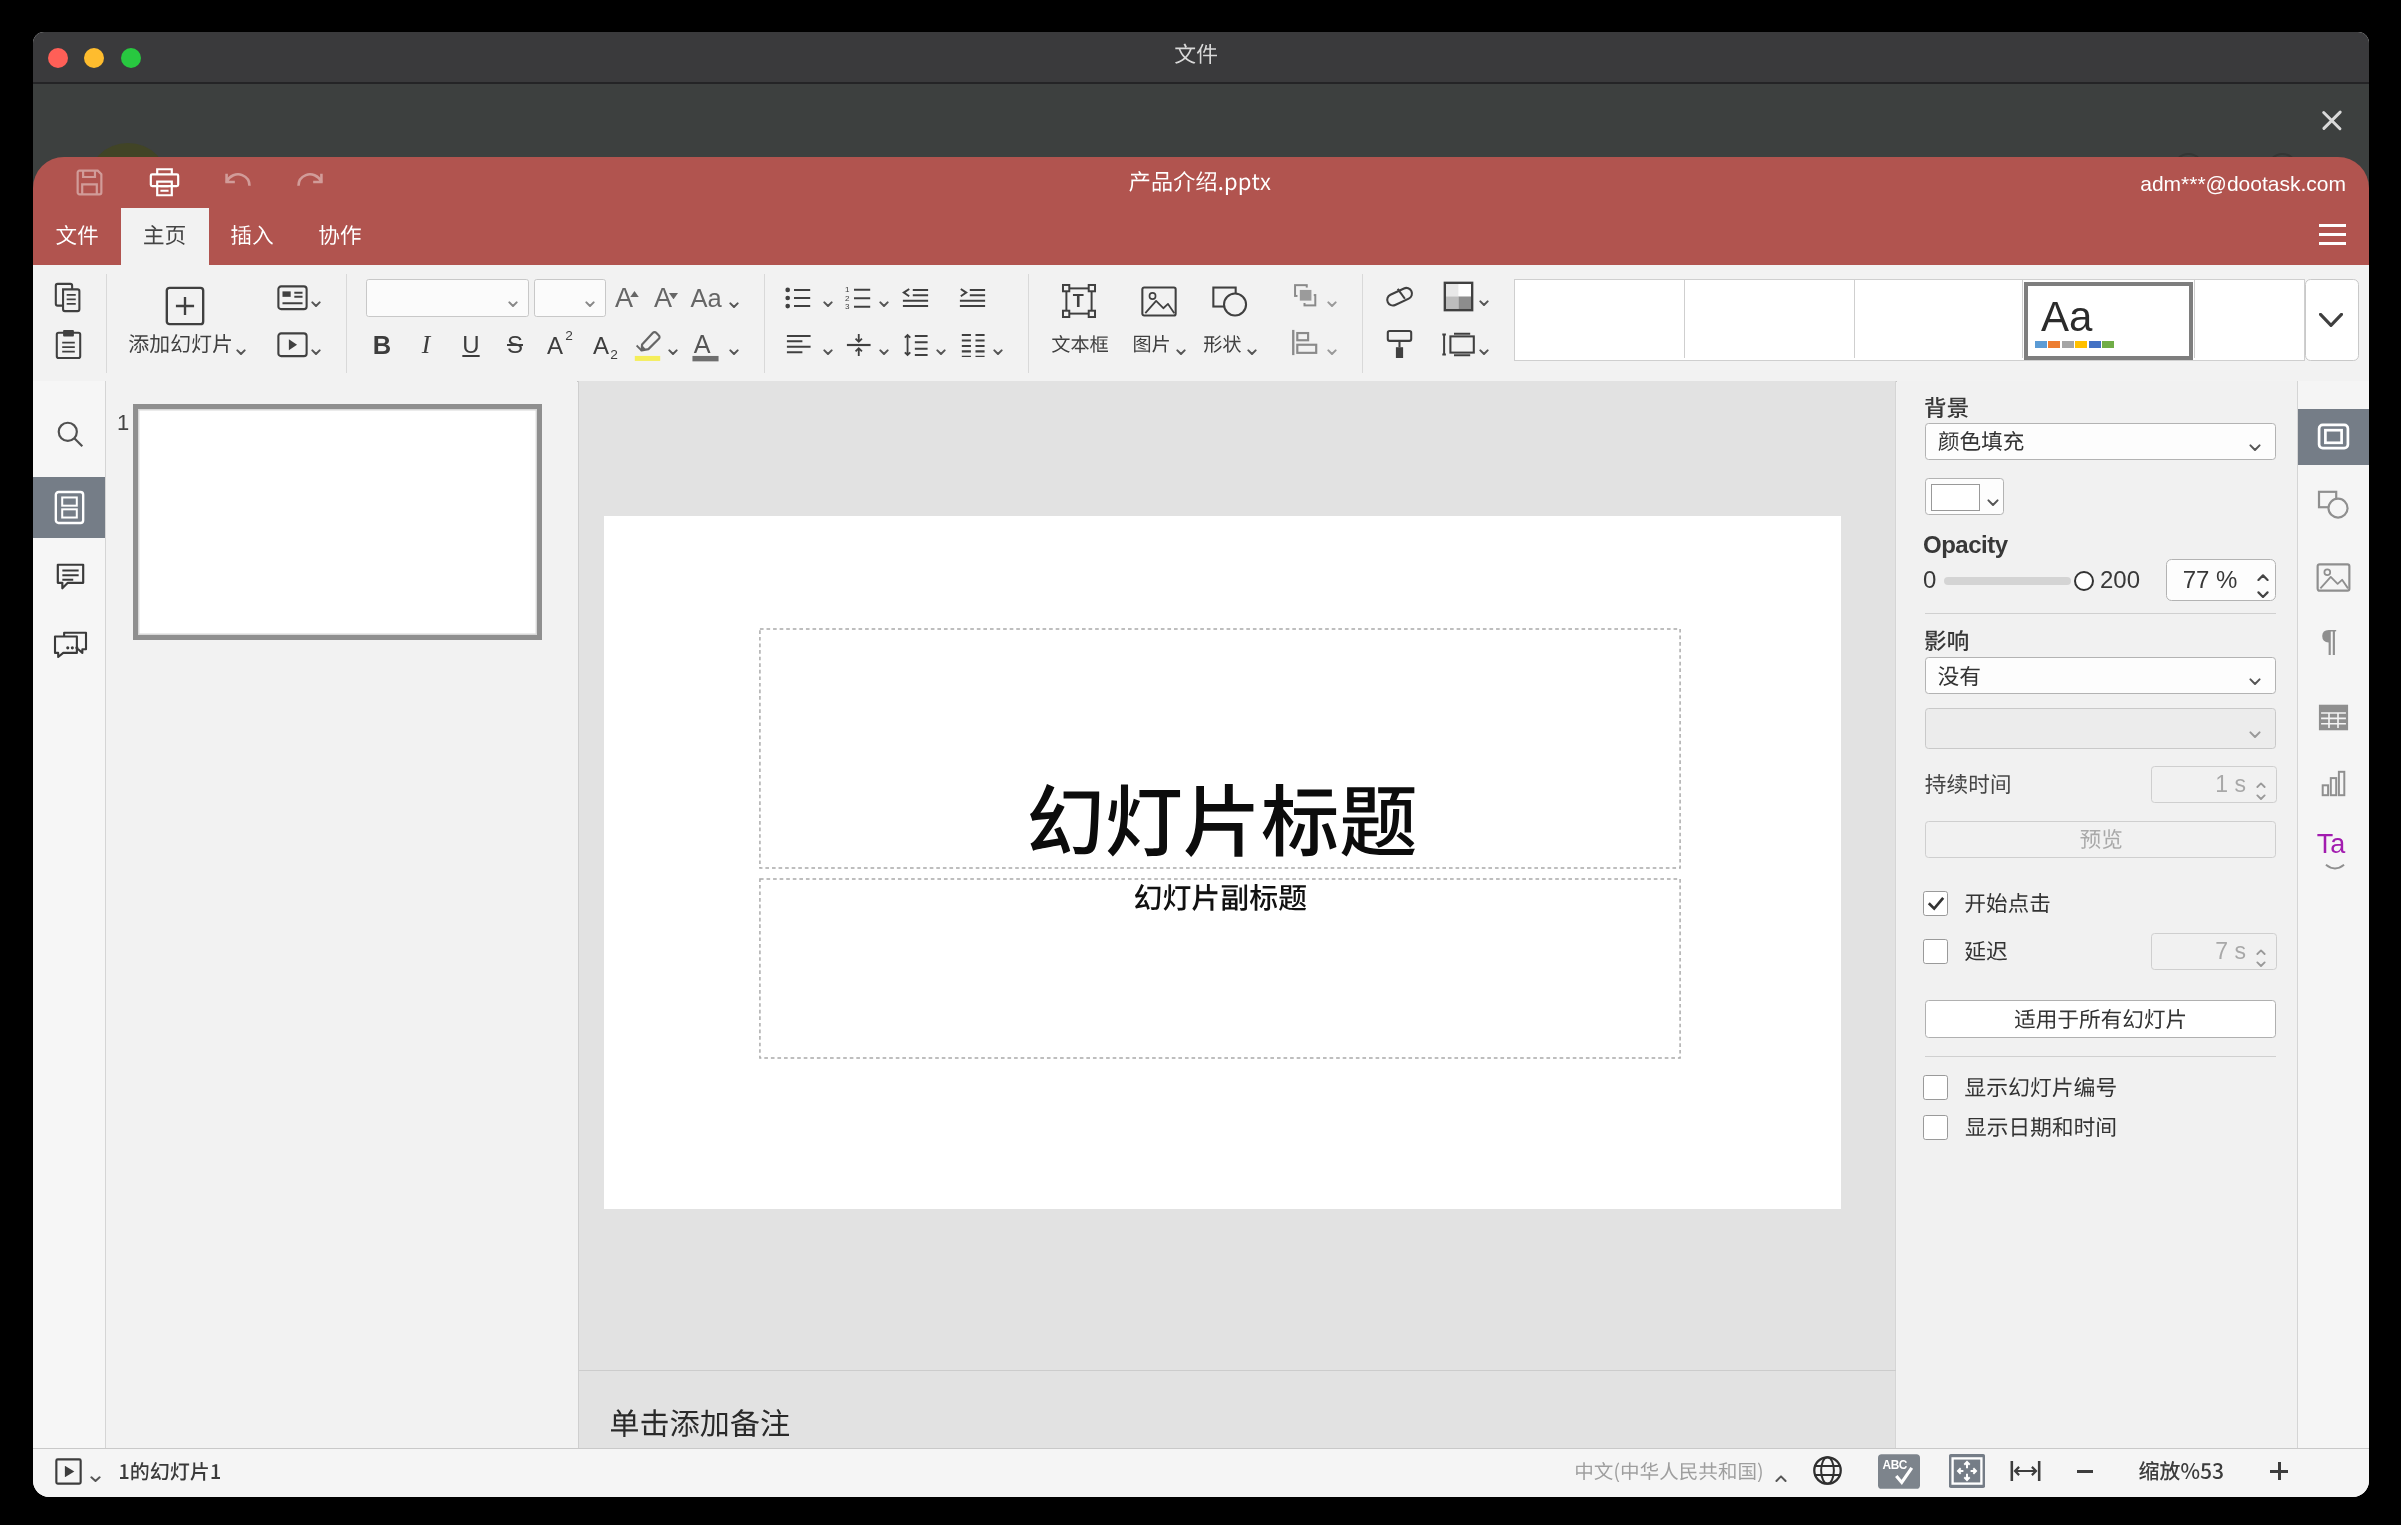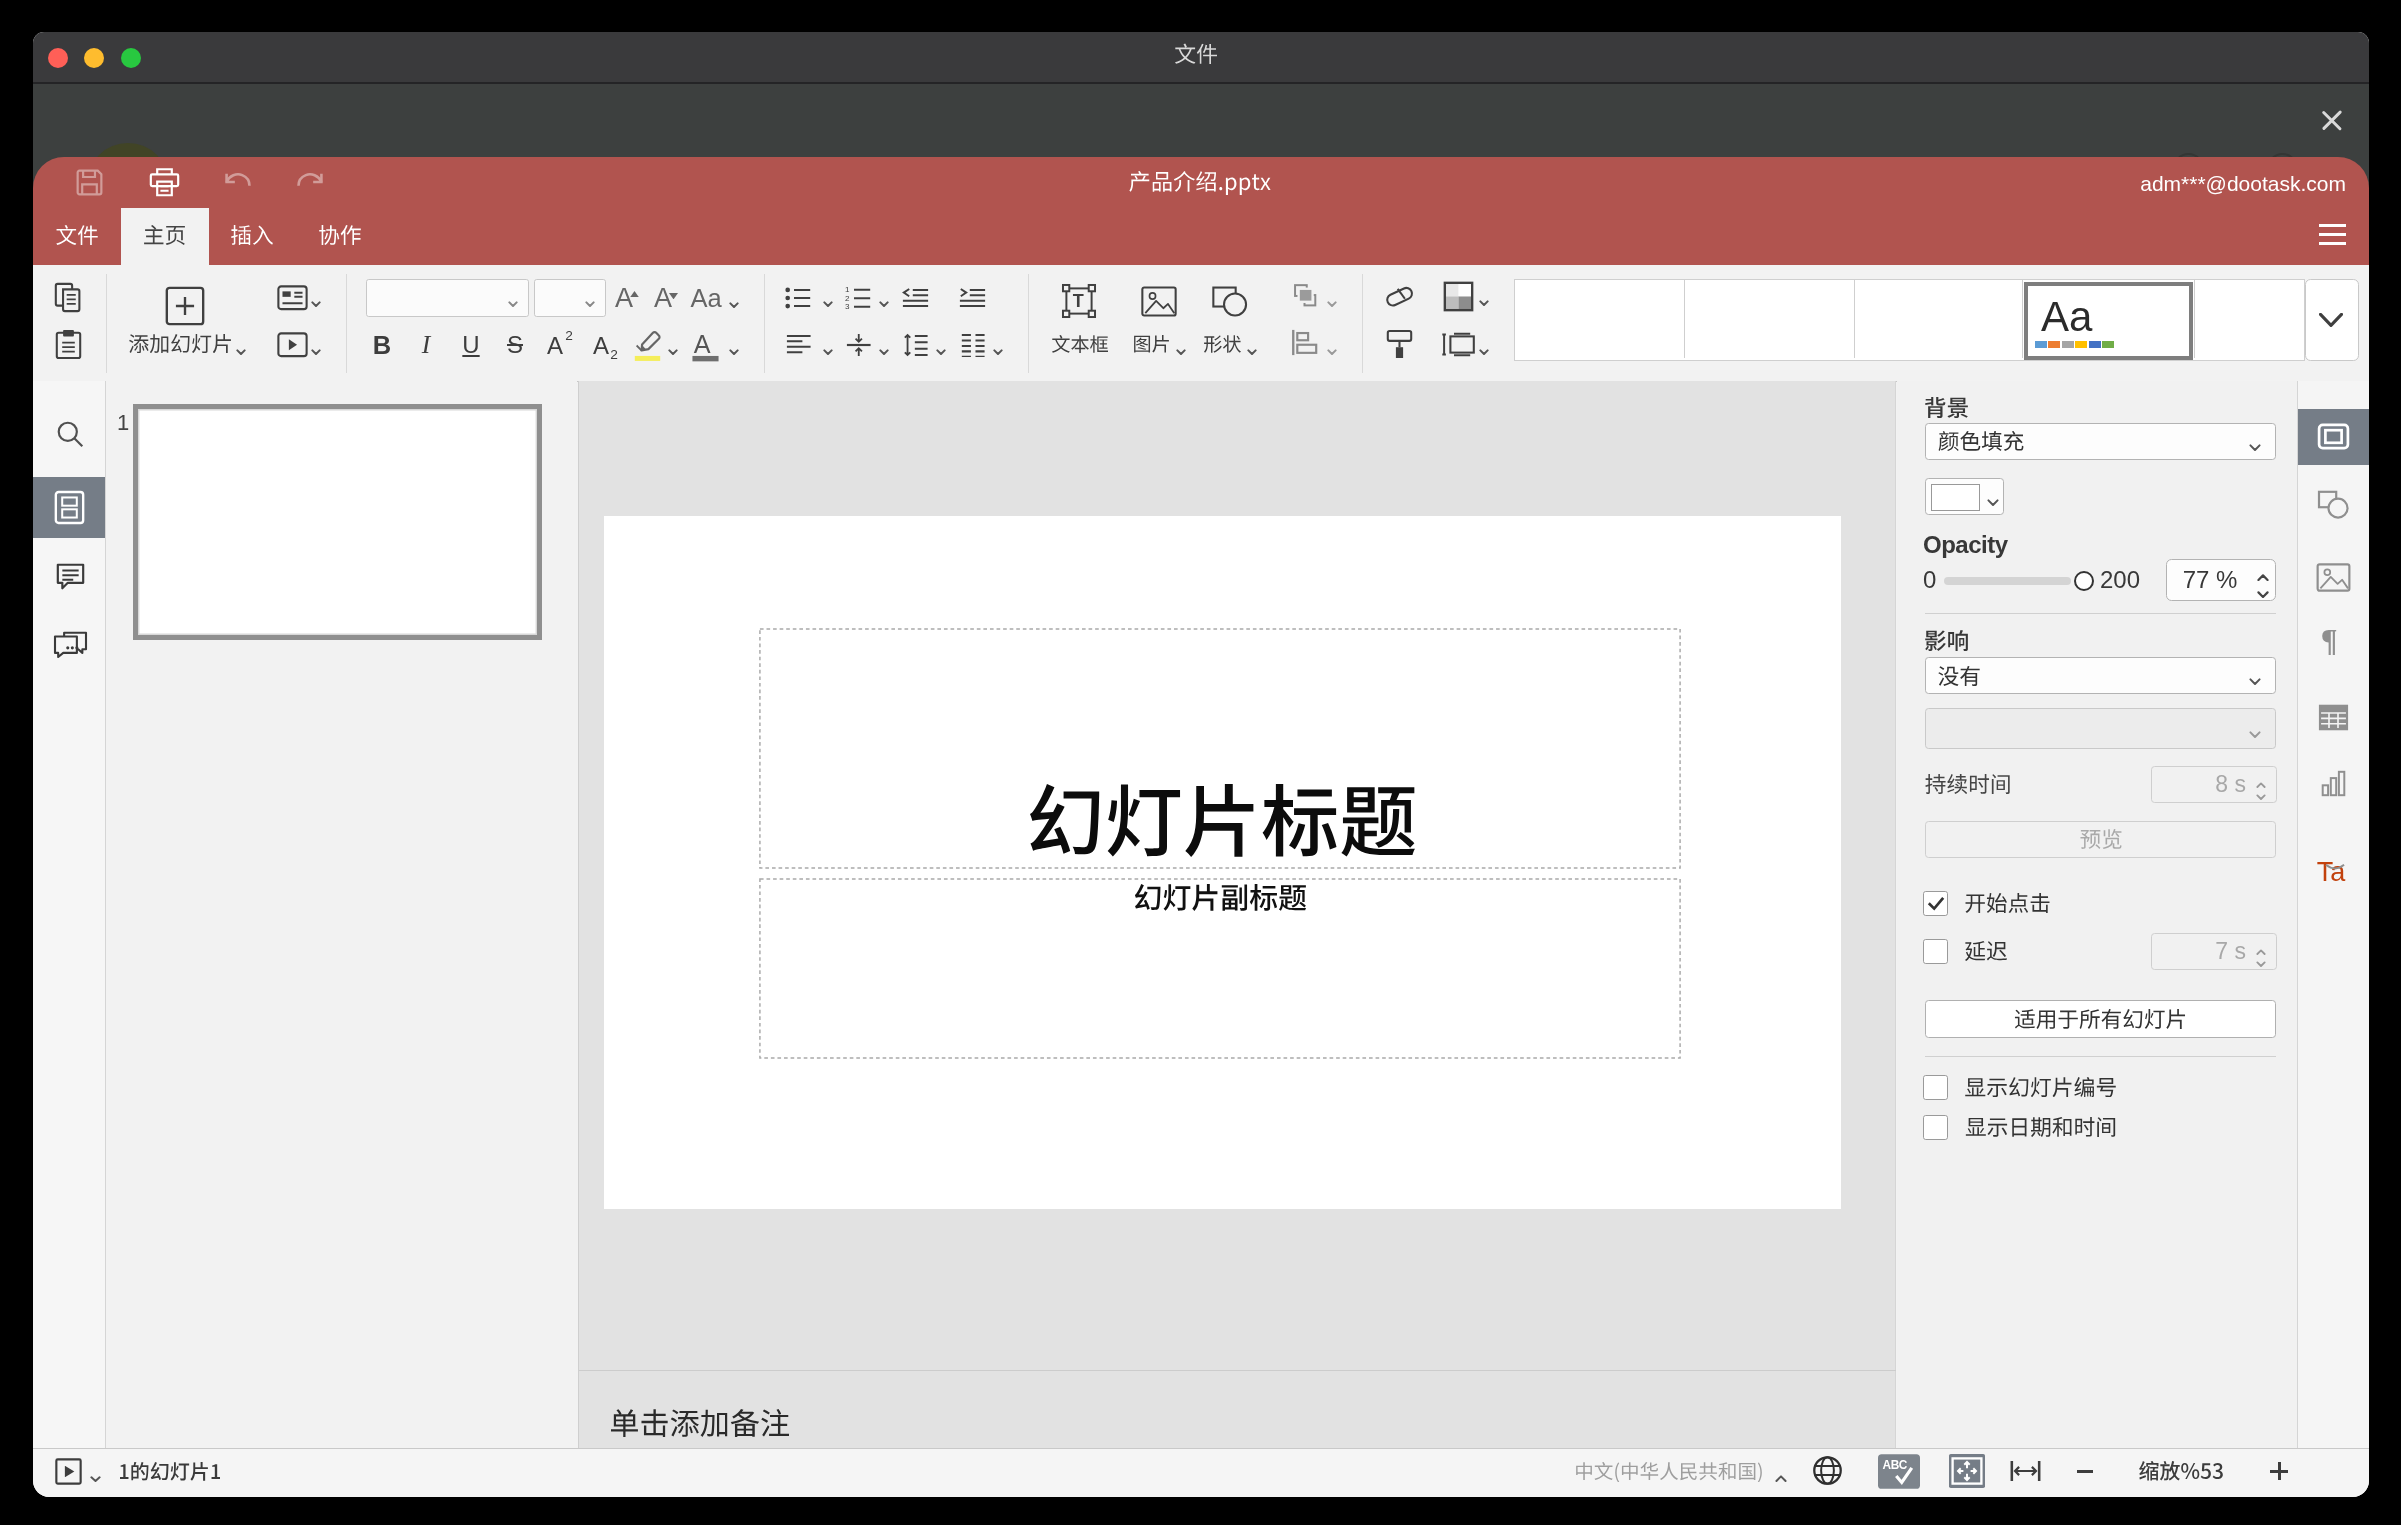--- a/index.html
+++ b/index.html
@@ -380,21 +380,21 @@
         <path d="M1.5 1.5 L6.5 6.5 L11.5 1.5" stroke="#555" stroke-width="2.2" stroke-linecap="round" stroke-linejoin="round"></path>
       </svg></div>
 <div class="abs" style="left:1892px;top:676px;width:351px;height:41px;background:#ececec;border:1.4px solid #c9c9c9;border-radius:3.6px;box-sizing:border-box;"></div>
 <div class="abs" style="left:2216px;top:693px;"><svg width="12" height="7.3" viewBox="0 0 13 8" fill="none">
         <path d="M1.5 1.5 L6.5 6.5 L11.5 1.5" stroke="#999" stroke-width="2.2" stroke-linecap="round" stroke-linejoin="round"></path>
       </svg></div>
 <div class="abs" style="left:1892px;top:742px;line-height:0"><svg width="85" height="20" viewBox="0 0 93.2 22.1">
         <path d="M10.1 15.3C11.1 16.6 12.3 18.4 12.7 19.5L14.2 18.6C13.7 17.4 12.5 15.7 11.5 14.5ZM14.4 0.1V3.1H9.2V4.8H14.4V7.8H8.0V9.5H17.5V12.1H8.3V13.8H17.5V19.9C17.5 20.2 17.4 20.3 17.1 20.3C16.7 20.4 15.4 20.4 14.1 20.3C14.3 20.8 14.6 21.6 14.6 22.1C16.4 22.1 17.6 22.0 18.3 21.8C19.0 21.5 19.2 21.0 19.2 19.9V13.8H22.2V12.1H19.2V9.5H22.4V7.8H16.1V4.8H21.2V3.1H16.1V0.1ZM3.4 0.0V4.8H0.3V6.5H3.4V11.7C2.1 12.1 0.9 12.5 0.0 12.7L0.5 14.5L3.4 13.6V19.9C3.4 20.3 3.3 20.4 3.0 20.4C2.7 20.4 1.8 20.4 0.8 20.3C1.0 20.8 1.2 21.6 1.3 22.0C2.8 22.0 3.7 22.0 4.3 21.7C4.9 21.4 5.1 20.9 5.1 19.9V13.0L7.7 12.1L7.5 10.5L5.1 11.2V6.5H7.7V4.8H5.1V0.0Z M34.7 9.3C35.8 9.9 37.0 10.8 37.7 11.5L38.5 10.5C37.9 9.9 36.6 9.0 35.5 8.4ZM33.0 11.5C34.1 12.1 35.4 13.1 36.0 13.8L36.9 12.8C36.2 12.1 34.9 11.2 33.8 10.6ZM39.9 17.6C41.8 18.9 44.0 20.9 45.1 22.1L46.3 21.0C45.2 19.8 42.8 17.9 41.0 16.7ZM24.4 18.8 24.8 20.4C26.8 19.7 29.5 18.6 32.0 17.7L31.7 16.2C29.0 17.2 26.2 18.2 24.4 18.8ZM33.0 5.9V7.5H43.8C43.4 8.5 43.0 9.6 42.7 10.3L44.1 10.7C44.7 9.6 45.3 7.8 45.8 6.1L44.7 5.9L44.4 5.9H40.0V3.8H44.6V2.2H40.0V0.0H38.2V2.2H33.8V3.8H38.2V5.9ZM38.9 8.4V11.3C38.9 12.2 38.8 13.2 38.6 14.1H32.4V15.7H38.0C37.2 17.5 35.4 19.3 32.0 20.8C32.3 21.1 32.8 21.7 33.0 22.1C37.2 20.4 39.0 18.0 39.9 15.7H45.9V14.1H40.3C40.5 13.2 40.6 12.2 40.6 11.3V8.4ZM24.8 10.0C25.1 9.8 25.7 9.7 28.5 9.3C27.5 10.9 26.6 12.1 26.2 12.6C25.4 13.5 24.9 14.2 24.4 14.3C24.6 14.7 24.9 15.5 25.0 15.8C25.4 15.5 26.2 15.2 31.8 13.7C31.8 13.3 31.7 12.6 31.7 12.1L27.6 13.2C29.2 11.0 30.9 8.5 32.3 5.9L30.8 5.1C30.4 6.0 29.9 6.9 29.4 7.8L26.6 8.1C28.0 6.0 29.4 3.3 30.4 0.8L28.9 0.0C27.9 3.0 26.2 6.1 25.6 6.9C25.1 7.7 24.7 8.3 24.2 8.4C24.4 8.9 24.7 9.7 24.8 10.0Z M58.7 9.3C60.0 11.2 61.6 13.7 62.4 15.2L64.0 14.3C63.1 12.8 61.5 10.3 60.2 8.5ZM55.1 10.5V16.0H51.0V10.5ZM55.1 8.9H51.0V3.6H55.1ZM49.3 2.0V19.6H51.0V17.6H56.8V2.0ZM65.7 0.1V4.8H57.9V6.6H65.7V19.4C65.7 19.8 65.5 20.0 65.0 20.0C64.5 20.1 62.7 20.1 60.8 20.0C61.1 20.5 61.4 21.3 61.5 21.8C63.9 21.8 65.4 21.8 66.3 21.5C67.2 21.2 67.5 20.7 67.5 19.4V6.6H70.4V4.8H67.5V0.1Z M73.5 5.4V22.1H75.4V5.4ZM73.9 1.2C75.0 2.2 76.2 3.7 76.8 4.7L78.3 3.7C77.7 2.7 76.4 1.3 75.3 0.3ZM80.4 13.1H86.2V16.3H80.4ZM80.4 8.4H86.2V11.6H80.4ZM78.8 6.9V17.8H87.9V6.9ZM79.8 1.3V3.0H91.4V19.9C91.4 20.2 91.3 20.3 91.0 20.3C90.7 20.3 89.7 20.4 88.7 20.3C88.9 20.8 89.2 21.5 89.3 22.0C90.7 22.0 91.8 22.0 92.4 21.7C93.0 21.4 93.2 20.9 93.2 19.9V1.3Z" fill="#454545"></path>
       </svg></div>
 <div class="abs" style="left:2118px;top:734px;width:126px;height:37px;background:#f1f1f1;border:1.4px solid #cfcfcf;border-radius:3.6px;box-sizing:border-box;"></div>
-<div class="abs" style="left:2213px;top:752px;font:23px 'Liberation Sans',sans-serif;color:#a8a8a8;white-space:nowrap;line-height:27px;transform:translateX(-100%) translateY(-50%);">8 s</div>
+<div class="abs" style="left:2213px;top:752px;font:23px 'Liberation Sans',sans-serif;color:#a8a8a8;white-space:nowrap;line-height:27px;transform:translateX(-100%) translateY(-50%);">1 s</div>
 <div class="abs" style="left:2223px;top:743px;"><svg width="10" height="6.4" viewBox="0 0 11 7" fill="none">
         <path d="M1.5 5.5 L5.5 1.5 L9.5 5.5" stroke="#999" stroke-width="2" stroke-linecap="round" stroke-linejoin="round"></path>
       </svg></div>
 <div class="abs" style="left:2223px;top:755px;"><svg width="10" height="6.4" viewBox="0 0 11 7" fill="none">
         <path d="M1.5 1.5 L5.5 5.5 L9.5 1.5" stroke="#999" stroke-width="2" stroke-linecap="round" stroke-linejoin="round"></path>
       </svg></div>
 <div class="abs" style="left:1892px;top:789px;width:351px;height:37px;background:#f1f1f1;border:1.4px solid #cfcfcf;border-radius:3.6px;box-sizing:border-box;"></div>
 <div class="abs" style="left:2047px;top:797px;line-height:0"><svg width="42" height="20" viewBox="0 0 45.6 22.2">
         <path d="M15.2 8.3V13.1C15.2 15.6 14.6 18.8 8.9 20.7C9.3 21.0 9.8 21.6 10.0 22.0C16.1 19.8 16.9 16.2 16.9 13.1V8.3ZM16.5 18.1C18.0 19.3 19.9 21.0 20.9 22.1L22.1 20.8C21.2 19.8 19.2 18.1 17.7 17.0ZM1.2 5.6C2.7 6.6 4.5 7.9 5.9 8.9H0.0V10.5H4.0V19.9C4.0 20.3 3.9 20.3 3.5 20.4C3.2 20.4 2.1 20.4 0.8 20.3C1.1 20.8 1.3 21.6 1.4 22.1C3.0 22.1 4.1 22.0 4.8 21.7C5.5 21.5 5.7 21.0 5.7 20.0V10.5H8.3C7.8 11.8 7.3 13.1 6.9 14.0L8.3 14.4C8.9 13.1 9.7 11.0 10.3 9.1L9.2 8.8L8.9 8.9H7.3L7.8 8.3C7.2 7.8 6.4 7.3 5.6 6.7C7.0 5.4 8.5 3.6 9.6 1.8L8.5 1.1L8.2 1.2H0.5V2.8H7.0C6.2 3.9 5.2 5.0 4.3 5.8L2.2 4.4ZM11.1 5.1V16.5H12.8V6.8H19.4V16.5H21.1V5.1H16.5L17.3 2.7H22.1V1.1H10.2V2.7H15.3C15.2 3.5 15.0 4.4 14.7 5.1Z M38.5 5.2C39.8 6.3 41.1 7.9 41.7 9.0L43.3 8.3C42.7 7.2 41.4 5.6 40.1 4.5ZM25.8 1.4V8.1H27.6V1.4ZM30.9 0.3V8.9H32.6V0.3ZM35.8 15.8V19.6C35.8 21.3 36.4 21.8 38.7 21.8C39.2 21.8 42.4 21.8 42.9 21.8C44.9 21.8 45.4 21.1 45.6 18.4C45.1 18.3 44.4 18.0 44.0 17.7C43.9 19.9 43.7 20.2 42.8 20.2C42.1 20.2 39.4 20.2 38.9 20.2C37.8 20.2 37.6 20.1 37.6 19.5V15.8ZM34.1 12.4V14.2C34.1 16.2 33.4 18.9 24.7 20.7C25.1 21.1 25.6 21.7 25.8 22.2C34.9 20.0 35.9 16.8 35.9 14.3V12.4ZM27.8 9.6V17.3H29.6V11.3H40.9V17.1H42.7V9.6ZM37.2 0.0C36.5 2.7 35.4 5.4 33.9 7.2C34.4 7.4 35.1 7.8 35.4 8.1C36.3 7.0 37.0 5.6 37.6 4.1H45.5V2.5H38.3C38.5 1.8 38.7 1.1 38.9 0.4Z" fill="#a9a9a9"></path>
       </svg></div>
@@ -448,21 +448,21 @@
 <div class="abs" style="left:2285px;top:672px;"><svg width="31" height="27" viewBox="0 0 34 30" fill="none">
         <rect x="2" y="2" width="30" height="26" fill="#8f8f8f"></rect>
 <path d="M3 10 H31 M3 16 H31 M3 22 H31 M12 10 V27 M22 10 V27" stroke="#f5f5f5" stroke-width="1.8"></path>
 <rect x="2" y="2" width="30" height="26" fill="none" stroke="#8f8f8f" stroke-width="2.4"></rect>
       </svg></div>
 <div class="abs" style="left:2286px;top:738px;"><svg width="29" height="27" viewBox="0 0 32 30" fill="none">
         <rect x="4" y="17" width="6" height="11" stroke="#8f8f8f" stroke-width="2.2"></rect>
 <rect x="13" y="9" width="6" height="19" stroke="#8f8f8f" stroke-width="2.2"></rect>
 <rect x="22" y="2" width="6" height="26" stroke="#8f8f8f" stroke-width="2.2"></rect>
       </svg></div>
-<div class="abs" style="left:2298px;top:840px;font:27px 'Liberation Sans',sans-serif;color:#c2410c;white-space:nowrap;line-height:32px;transform:translateX(-50%) translateY(-50%);">Ta</div>
+<div class="abs" style="left:2298px;top:812px;font:27px 'Liberation Sans',sans-serif;color:#a21caf;white-space:nowrap;line-height:32px;transform:translateX(-50%) translateY(-50%);">Ta</div>
 <div class="abs" style="left:2292px;top:826px"><svg width="20" height="8.2" viewBox="0 0 22 9" fill="none">
         <path d="M1 2 Q11 10 21 2" stroke="#8f8f8f" stroke-width="2" fill="none"></path>
       </svg></div>
 <div class="abs" style="left:0px;top:1416px;width:2336px;height:1.1px;background:#c9c9c9;"></div>
 <div class="abs" style="left:0px;top:1417px;width:2336px;height:48px;background:#f5f5f5;"></div>
 <div class="abs" style="left:22px;top:1426px;"><svg width="27" height="27" viewBox="0 0 30 30" fill="none">
         <rect x="1.5" y="1.5" width="27" height="27" rx="1.5" stroke="#3d3d3d" stroke-width="2.4"></rect>
 <path d="M11 8.5 L21.5 15 L11 21.5 Z" fill="#3d3d3d"></path>
       </svg></div>
 <div class="abs" style="left:57px;top:1437px;"><svg width="11" height="6.4" viewBox="0 0 12 7" fill="none">

